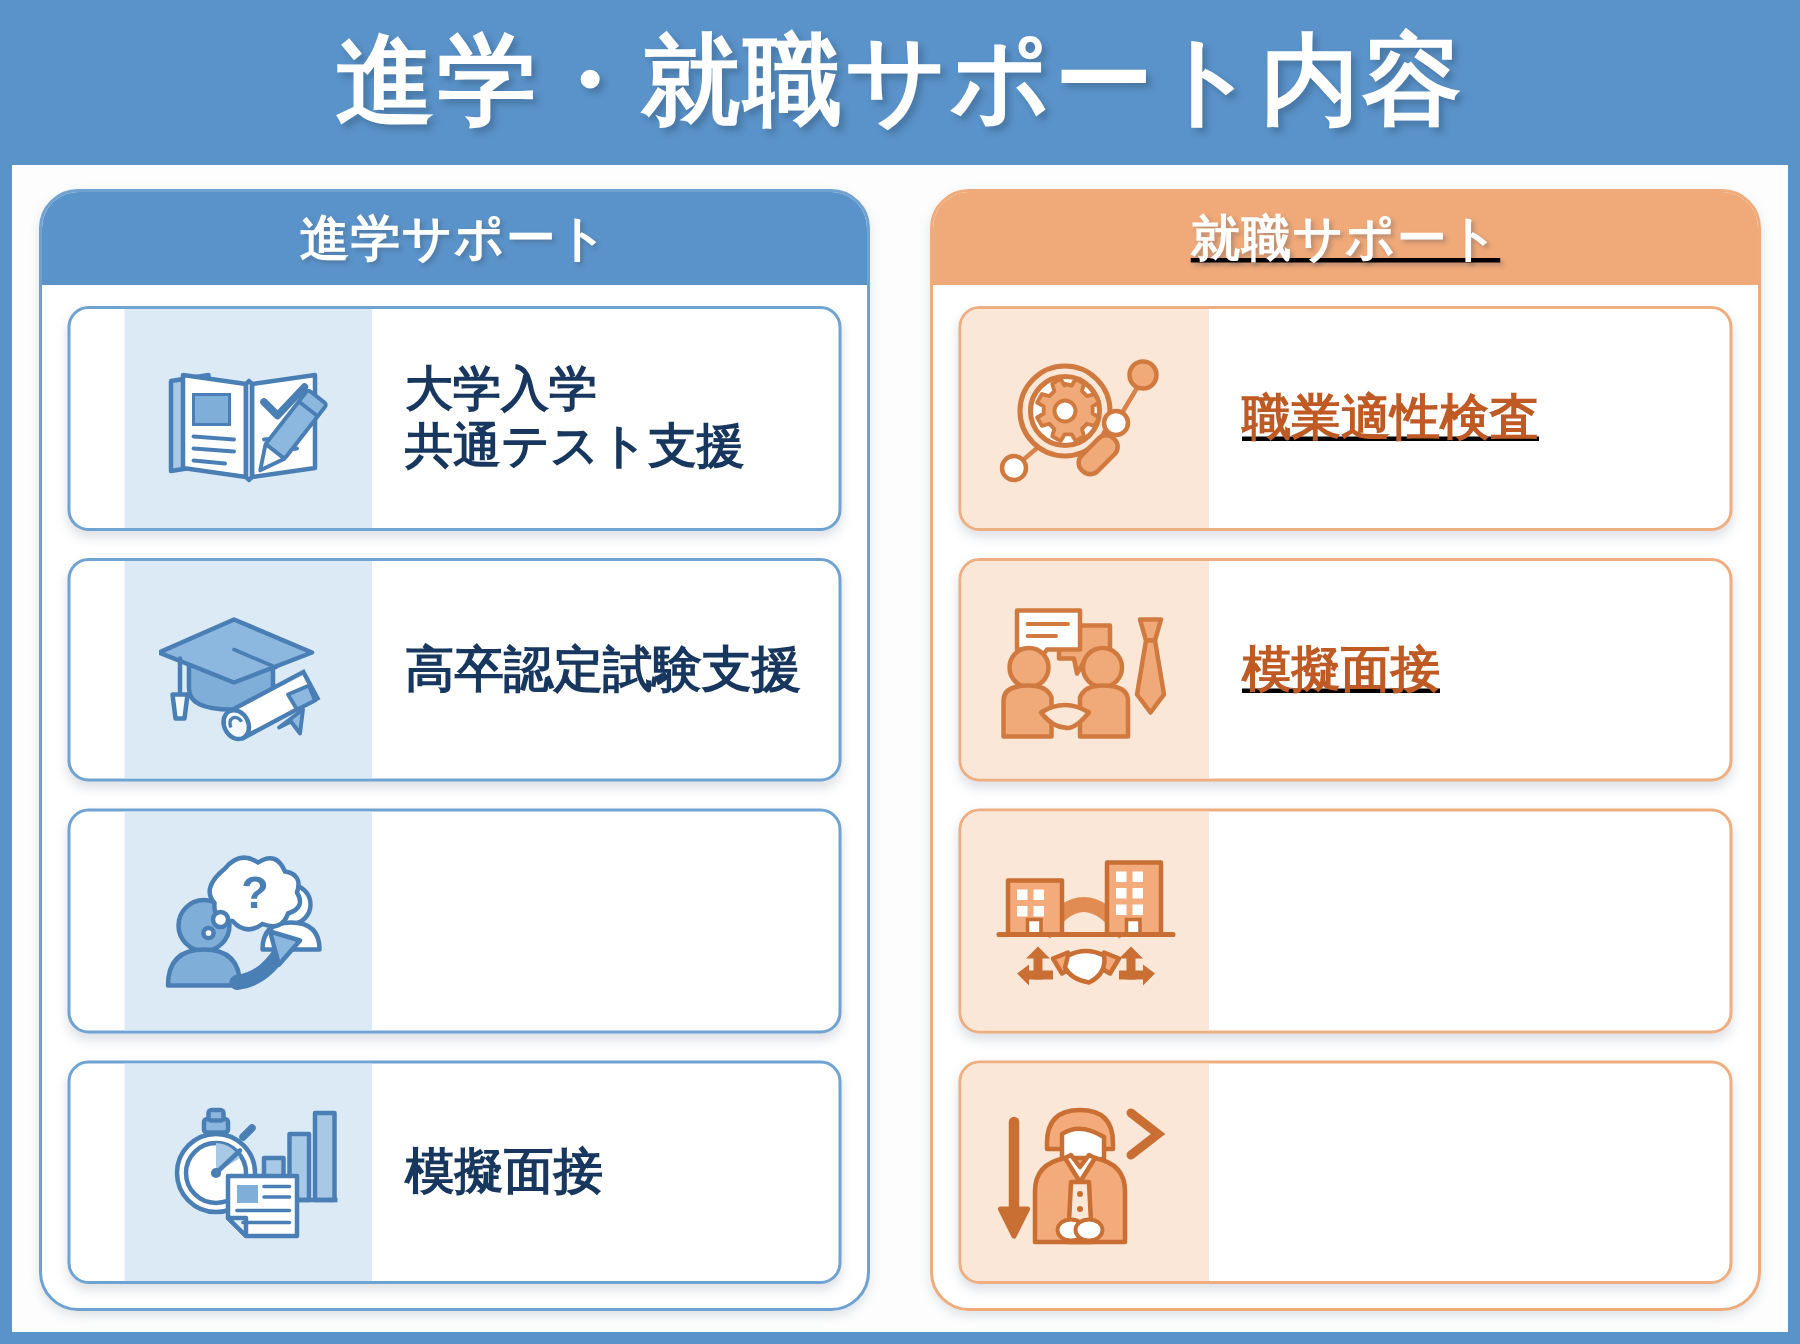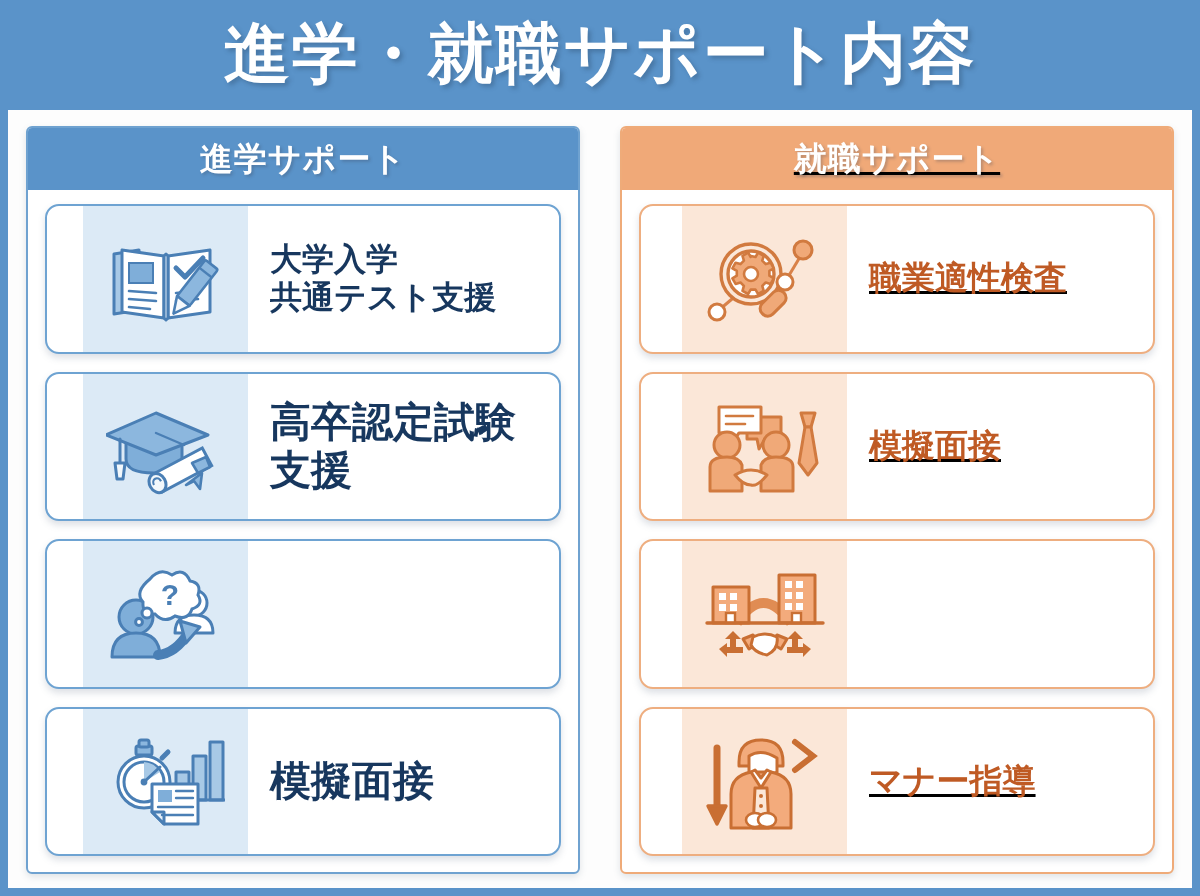--- a/index.html
+++ b/index.html
@@ -49,21 +49,21 @@
     height: 778px;
     background: #fdfdfd;
     display: flex;
     gap: 40px;
     padding: 16px 18px 14px 18px;
   }
 
   
   .column {
     flex: 1 1 0;
-    border-radius: 6px;
+    border-radius: 26px;
     border: 2px solid;
     display: flex;
     flex-direction: column;
     overflow: hidden;
     background: #ffffff;
     box-shadow: 0 3px 7px rgba(90,110,130,0.18);
   }
   .column.blue   { border-color: #6fa2d0; }
   .column.orange { border-color: #efab79; text-decoration: underline; }
 
@@ -100,21 +100,21 @@
     display: flex;
     align-items: stretch;
     border-radius: 14px;
     border: 2px solid;
     overflow: hidden;
     background: #ffffff;
     box-shadow: 0 4px 7px rgba(100,115,135,0.22);
     min-height: 0;
   }
   .item.blue   { border-color: #6ea3d2; padding-left: 36px; }
-  .item.orange { border-color: #eeae80; padding-left: 41px; }
+  .item.orange { border-color: #eeae80; }
 
   .item-icon {
     flex: 0 0 165px;
     display: flex;
     align-items: center;
     justify-content: center;
   }
   .item.blue   .item-icon { background: #dceaf6; }
   .item.orange .item-icon { background: #fbe7d8; }
 
@@ -122,21 +122,21 @@
 
   .item-label {
     flex: 1 1 auto;
     display: flex;
     align-items: center;
     padding: 0 6px 0 22px;
     font-weight: bold;
     line-height: 1.18;
     white-space: pre-line;
   }
-  .item.blue   .item-label { color: #17375e; font-size: 41px; }
+  .item.blue   .item-label { color: #17375e; font-size: 33px; }
   .item.orange .item-label { color: #bf5a24; font-size: 33px; }
 
   .item.blue .item-label.two-line { font-size: 32px; }
 </style>
 </head>
 <body>
 
 <div class="poster">
 
   <div class="title-bar">
@@ -385,20 +385,19 @@
               <g fill="#ffffff" stroke="#c96f33" stroke-width="2.6" stroke-linejoin="round">
                 <ellipse cx="50" cy="88" rx="9" ry="7"></ellipse>
                 <ellipse cx="62" cy="88" rx="9" ry="7"></ellipse>
               </g>
               <g fill="#c96f33">
                 <circle cx="56" cy="64" r="2"></circle>
                 <circle cx="56" cy="74" r="2"></circle>
               </g>
             </svg>
           </div>
-          <div class="item-label">マナー指導</div>
         </div>
 
       </div>
     </div>
 
   </div>
 </div>
 
 </body></html>

